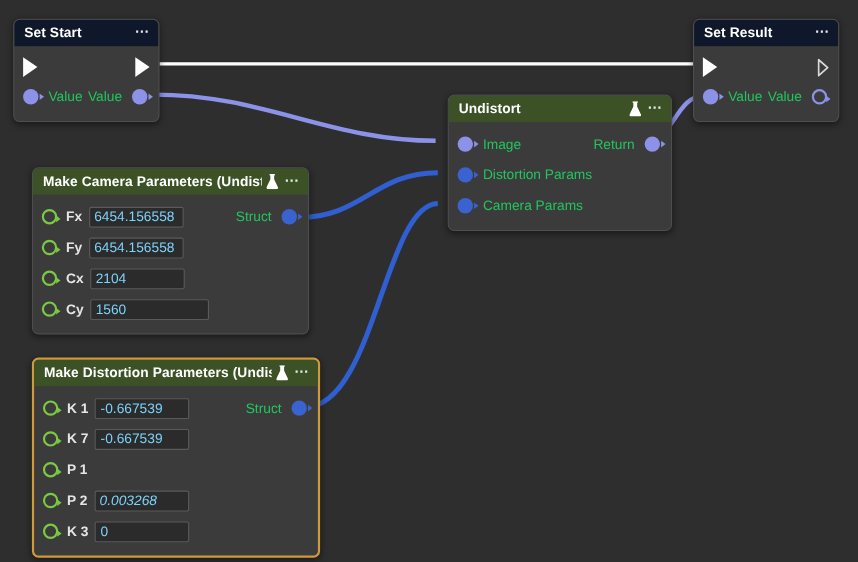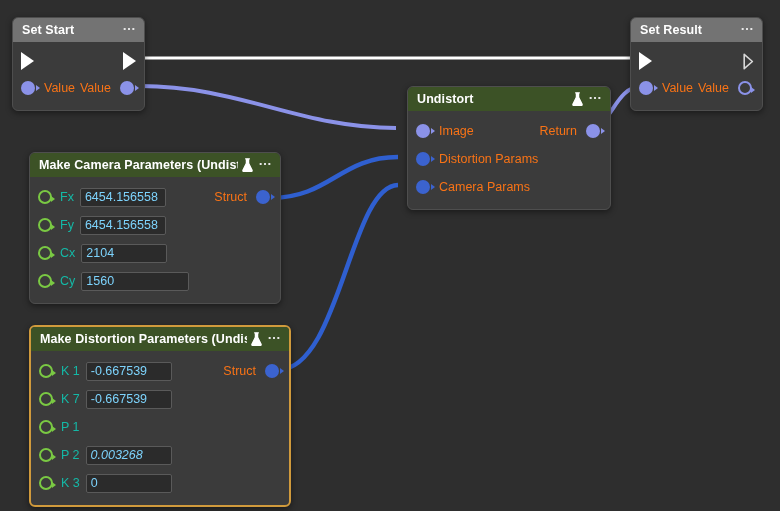--- a/index.html
+++ b/index.html
@@ -48,21 +48,21 @@
     display: flex;
     align-items: center;
     height: 24px;
     padding: 0 7px 0 9px;
     font-size: 12.5px;
     font-weight: bold;
     color: #ffffff;
     letter-spacing: 0.1px;
     white-space: nowrap;
   }
-  .hdr-exec { background: #737373; }
+  .hdr-exec { background: #0f172a; }
   .hdr-fn   { background: #3c5226; }
   .hdr-title { flex: 1 1 auto; overflow: hidden; }
   .flask-icon { margin: 0 6px 0 4px; display: inline-flex; align-items: center; }
   .dots-icon {
     letter-spacing: 1.4px;
     font-size: 13px;
     line-height: 10px;
     color: #e8e8e8;
     padding-bottom: 3px;
     font-weight: bold;
@@ -74,21 +74,21 @@
     position: relative;
     display: flex;
     align-items: center;
     height: 28px;
     padding: 0 10px 0 8px;
     box-sizing: border-box;
   }
   .row.exec-row { height: 26px; padding: 0 8px; }
   .label {
     font-size: 12.5px;
-    color: #f97316;
+    color: #22c55e;
     white-space: nowrap;
   }
   .spacer { flex: 1 1 auto; }
 
   
   .port {
     width: 14px; height: 14px;
     border-radius: 50%;
     flex: 0 0 auto;
     position: relative;
@@ -129,24 +129,24 @@
     font-size: 12.5px;
     font-family: "Liberation Sans", sans-serif;
     height: 19px;
     line-height: 18px;
     padding: 0 4px;
     box-sizing: border-box;
     outline: none;
   }
   .lbl-in {
     font-size: 12.5px;
-    color: #14b8a6;
+    color: #e5e5e5;
     margin: 0 6px 0 8px;
     white-space: nowrap;
-    font-weight: normal;
+    font-weight: bold;
   }
 </style>
 </head>
 <body>
 
 <div id="canvas">
 
   <svg id="wires" viewBox="0 0 780 511" width="780" height="511">
 
     <path d="M 145 58 L 637 58" stroke="#ffffff" stroke-width="3" fill="none"></path>

